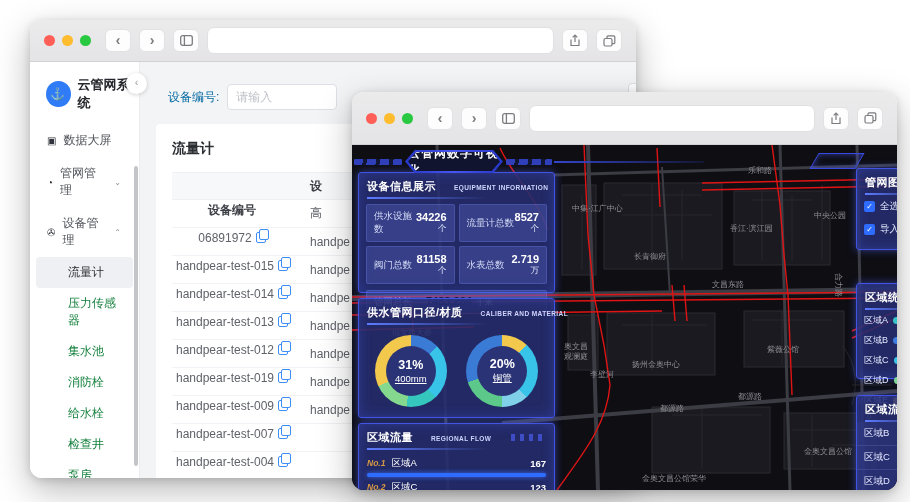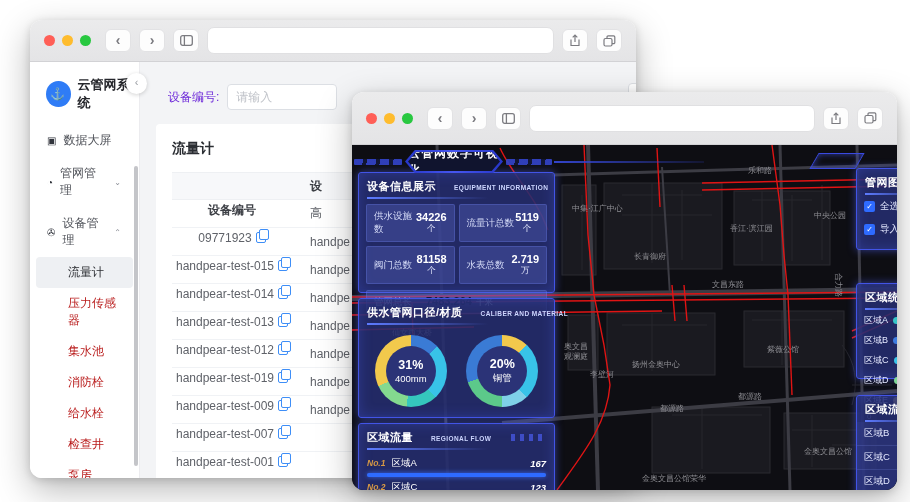--- a/index.html
+++ b/index.html
@@ -20,27 +20,27 @@
   #backwin { left:30px; top:20px; width:606px; height:458px; }
   #backwin .chrome { height:42px; }
   .bw-body { display:flex; height:416px; }
   .sidebar { width:110px; background:#fff; border-right:1px solid #ececef; position:relative; overflow:hidden; flex-shrink:0; }
   .logo-row { display:flex; align-items:center; gap:7px; padding:14px 0 12px 16px; }
   .logo-circle { width:26px; height:26px; border-radius:50%; background:#2f7cf6; color:#fff; font-size:12px; display:flex; align-items:center; justify-content:center; }
   .logo-text { font-size:13px; font-weight:bold; color:#25262b; }
   .menu-item { display:flex; align-items:center; gap:7px; padding:8px 8px 8px 17px; font-size:12px; color:#50535a; }
   .menu-item .mi { font-size:10px; color:#31343c; }
   .menu-item .chev { margin-left:auto; margin-right:10px; font-size:8px; color:#8b8e96; }
-  .sub-item { padding:7px 6px 7px 32px; font-size:12px; color:#b91c1c; margin:0 6px; border-radius:4px; }
+  .sub-item { padding:7px 6px 7px 32px; font-size:12px; color:#15803d; margin:0 6px; border-radius:4px; }
   .sub-item.active { background:#eef0f3; color:#2c2e33; }
   .sb-scroll { position:absolute; right:1px; top:104px; width:4px; height:300px; background:#c4c5c9; border-radius:2px; }
   .collapse-btn { position:absolute; left:96px; top:53px; width:21px; height:21px; border-radius:50%; background:#fff; box-shadow:0 1px 4px rgba(0,0,0,.18); color:#9a9da3; font-size:11px; text-align:center; line-height:19px; z-index:5; }
   .bw-content { flex:1; background:#f3f4f6; position:relative; overflow:hidden; }
   .filter-row { display:flex; align-items:center; gap:8px; padding:22px 0 0 28px; }
-  .filter-label { font-size:12px; color:#6d28d9; }
+  .filter-label { font-size:12px; color:#0369a1; }
   .filter-input { width:110px; height:26px; border:1px solid #dcdfe4; border-radius:4px; background:#fff; font-size:12px; color:#333; padding:0 8px; }
   .filter-input::placeholder { color:#c0c3c9; }
   .filter-input.partial { position:absolute; left:488px; top:21px; width:80px; }
   .card { position:absolute; left:16px; right:-20px; top:62px; bottom:-10px; background:#fff; border-radius:4px; padding:16px; }
   .card-title { font-size:14px; font-weight:bold; color:#2b2e33; }
   .dev-table { margin-top:14px; font-size:12px; color:#5f6269; }
   .t-row { display:flex; height:28px; align-items:center; border-bottom:1px solid #f0f2f5; }
   .t-row.head { background:#f7f8fa; border-top:1px solid #eef0f3; border-bottom:1px solid #eef0f3; color:#3c3f45; font-weight:bold; }
   .c1 { width:120px; text-align:left; display:flex; justify-content:center; align-items:center; gap:4px;margin-top:48px; }
   .c2 { flex:1; padding-left:18px; white-space:nowrap; overflow:hidden; }
@@ -70,36 +70,36 @@
   .p-head { position:relative; display:flex; align-items:baseline; gap:18px; padding:6px 8px 5px; white-space:nowrap; }
   .p-head::after { content:''; position:absolute; left:8px; bottom:0; width:62%; height:2px; background:linear-gradient(90deg,#5d7bff,rgba(93,123,255,0)); }
   .p-title { font-size:11px; font-weight:bold; color:#fff; letter-spacing:.5px; }
   .p-sub { font-size:6.5px; font-weight:bold; color:#cdd6ff; letter-spacing:.4px; }
   .p-dashes { width:52px; height:7px; margin-left:2px; background:repeating-linear-gradient(90deg,#4a5cf0 0 4px,transparent 4px 9px); opacity:.7; align-self:center; }
 
   .stat-grid { display:grid; grid-template-columns:1fr 1fr; gap:4px; padding:5px 7px 7px; }
   .stat-cell { background:rgba(96,112,210,.32); border:1px solid rgba(120,140,255,.25); border-radius:2px; display:flex; align-items:center; justify-content:space-between; padding:4px 7px; height:38px; }
   .stat-cell.wide { grid-column:1 / span 2; height:24px; }
   .s-label { font-size:9.5px; color:#d6dcf8; }
-  .s-val { text-align:center; color:#fff; }
+  .s-val { text-align:right; color:#fff; }
   .s-num { font-size:11px; font-weight:bold; line-height:11px; }
   .s-unit { font-size:8.5px; color:#e8ecff; }
   .s-inline { display:flex; gap:4px; align-items:baseline; }
 
   .donut-row { display:flex; justify-content:space-around; padding:10px 6px 6px; }
   .donut { width:72px; height:72px; border-radius:50%; position:relative; }
   .donut-hole { position:absolute; left:11px; top:11px; width:50px; height:50px; border-radius:50%; background:#2b3377; display:flex; flex-direction:column; align-items:center; justify-content:center; gap:1px; }
   .d-pct { color:#fff; font-size:12.5px; font-weight:bold; }
-  .d-sub { color:#fff; font-size:9.5px; }
+  .d-sub { color:#fff; font-size:9.5px;text-decoration:underline; }
 
   .flow-rows { padding:3px 8px; }
   .flow-row { margin-top:3px; }
   .fr-line { display:flex; align-items:center; gap:6px; font-size:9.5px; color:#fff; height:14px; }
   .fr-rank { color:#d89a45; font-weight:bold; font-size:8.5px; font-style:italic; }
-  .fr-val { margin-left:auto; font-weight:bold;font-style:italic; }
+  .fr-val { margin-left:auto; font-weight:bold; }
   .fr-track { height:4px; background:rgba(255,255,255,.14); border-radius:2px; margin-top:3px; }
   .fr-fill { height:4px; background:#2e6bff; border-radius:2px; box-shadow:0 0 5px rgba(60,110,255,.9); }
 
   
   .chk-row { display:flex; align-items:center; gap:5px; padding:5px 7px; font-size:9.5px; color:#e4e8ff; }
   .chk { width:11px; height:11px; background:#2e6bff; border-radius:2px; color:#fff; font-size:8px; line-height:11px; text-align:center; flex-shrink:0; }
   .leg-row { display:flex; align-items:center; gap:5px; padding:3.5px 7px; font-size:9px; color:#e4e8ff; }
   .leg-dot { width:7px; height:7px; border-radius:50%; flex-shrink:0; }
   .axis-zero { font-size:8px; color:#aeb6e8; padding:2px 0 4px 10px; }
   .rf-row { padding:5px 7px; font-size:9.5px; color:#e4e8ff; border-bottom:1px solid rgba(140,155,255,.18); background:rgba(70,85,180,.18); }
@@ -190,21 +190,21 @@
           <div class="card-title">流量计</div>
           <div class="dev-table">
             <div class="t-row head">
               <div class="c1">设备编号</div>
               <div class="c2">设</div>
             </div>
             <div>
 
                 <div class="t-row">
                   <div class="c1">
-                    <span>09771923</span>
+                    <span>06891972</span>
                     <span class="copy-ic"></span>
                   </div>
                   <div class="c2">高</div>
                 </div>
 
                 <div class="t-row">
                   <div class="c1">
                     <span>handpear-test-015</span>
                     <span class="copy-ic"></span>
                   </div>
@@ -254,21 +254,21 @@
                 <div class="t-row">
                   <div class="c1">
                     <span>handpear-test-007</span>
                     <span class="copy-ic"></span>
                   </div>
                   <div class="c2">handpe</div>
                 </div>
 
                 <div class="t-row">
                   <div class="c1">
-                    <span>handpear-test-001</span>
+                    <span>handpear-test-004</span>
                     <span class="copy-ic"></span>
                   </div>
                   <div class="c2"></div>
                 </div>
               </div>
           </div>
         </div>
       </div>
     </div>
   </div>
@@ -398,21 +398,21 @@
               <span class="s-label">供水设施数</span>
               <span class="s-val">
                 <div class="s-num">34226</div>
                 <div class="s-unit">个</div>
               </span>
             </div>
 
             <div class="stat-cell">
               <span class="s-label">流量计总数</span>
               <span class="s-val">
-                <div class="s-num">5119</div>
+                <div class="s-num">8527</div>
                 <div class="s-unit">个</div>
               </span>
             </div>
 
             <div class="stat-cell">
               <span class="s-label">阀门总数</span>
               <span class="s-val">
                 <div class="s-num">81158</div>
                 <div class="s-unit">个</div>
               </span>

